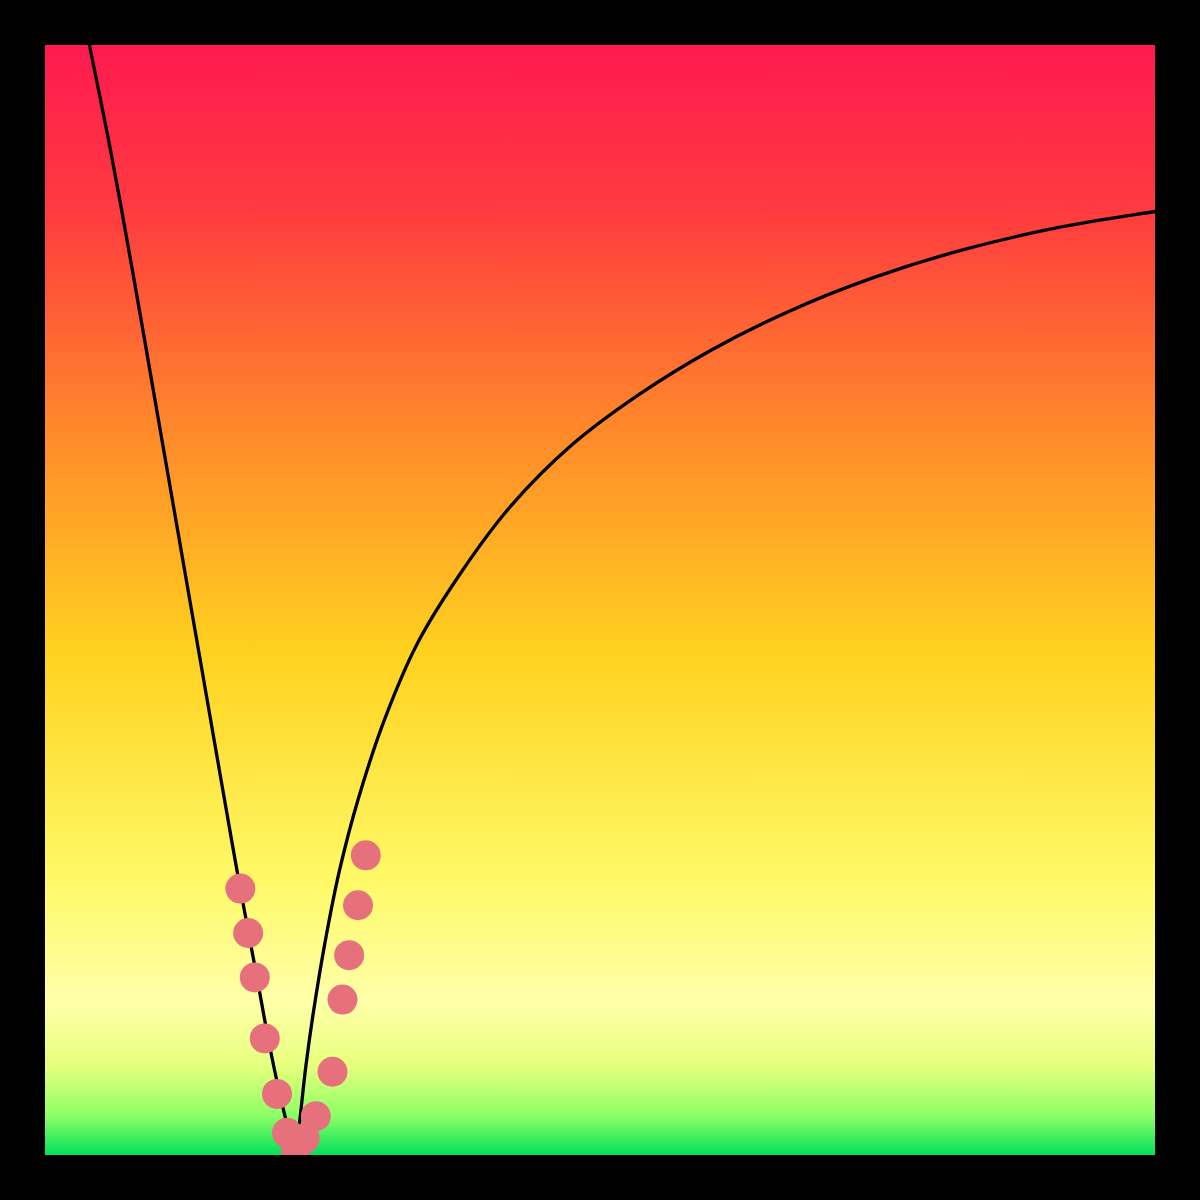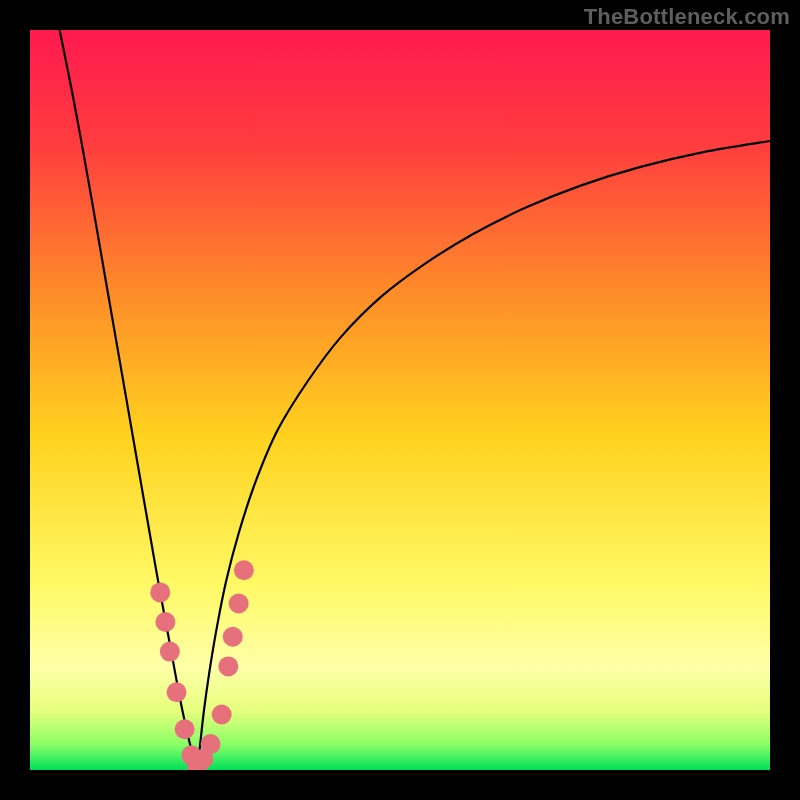--- a/index.html
+++ b/index.html
@@ -32,21 +32,20 @@
     color: #5e5e5e;
     letter-spacing: 0.2px;
     user-select: none;
   }
   svg { display: block; }
 </style>
 </head>
 <body>
 
 <div class="frame">
-  <div class="watermark">TheBottleneck.com</div>
 
   <div class="plot">
     <svg id="chart-svg" width="740" height="740" viewBox="0 0 740 740">
       <defs>
         <linearGradient id="bg-grad" x1="0" y1="0" x2="0" y2="1">
             <stop offset="0.0%" stop-color="#ff1a50"></stop>
             <stop offset="15.0%" stop-color="#ff3b3f"></stop>
             <stop offset="35.0%" stop-color="#ff8a2a"></stop>
             <stop offset="55.0%" stop-color="#ffd21f"></stop>
             <stop offset="75.0%" stop-color="#fff966"></stop>

